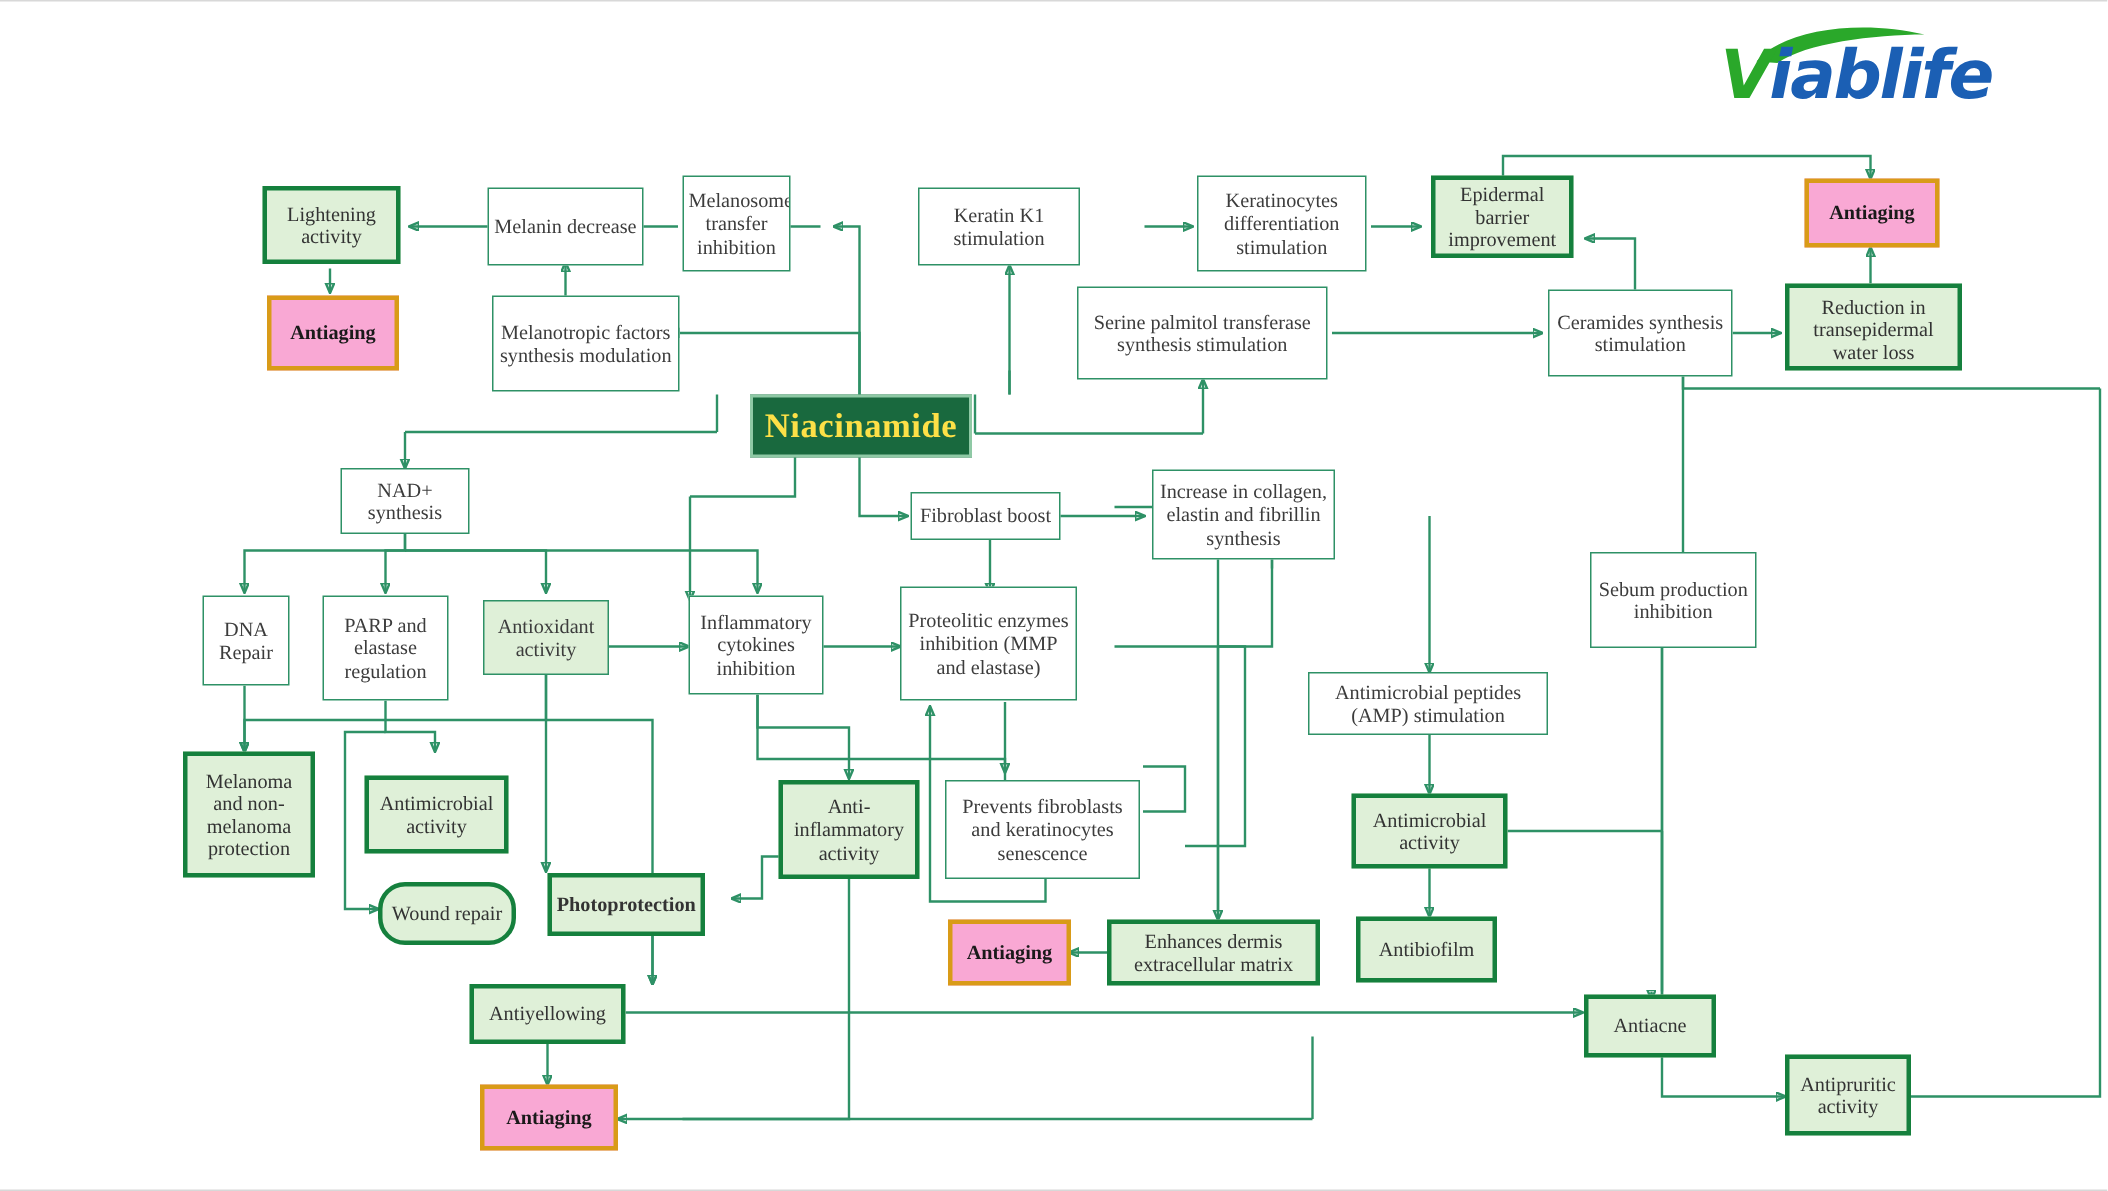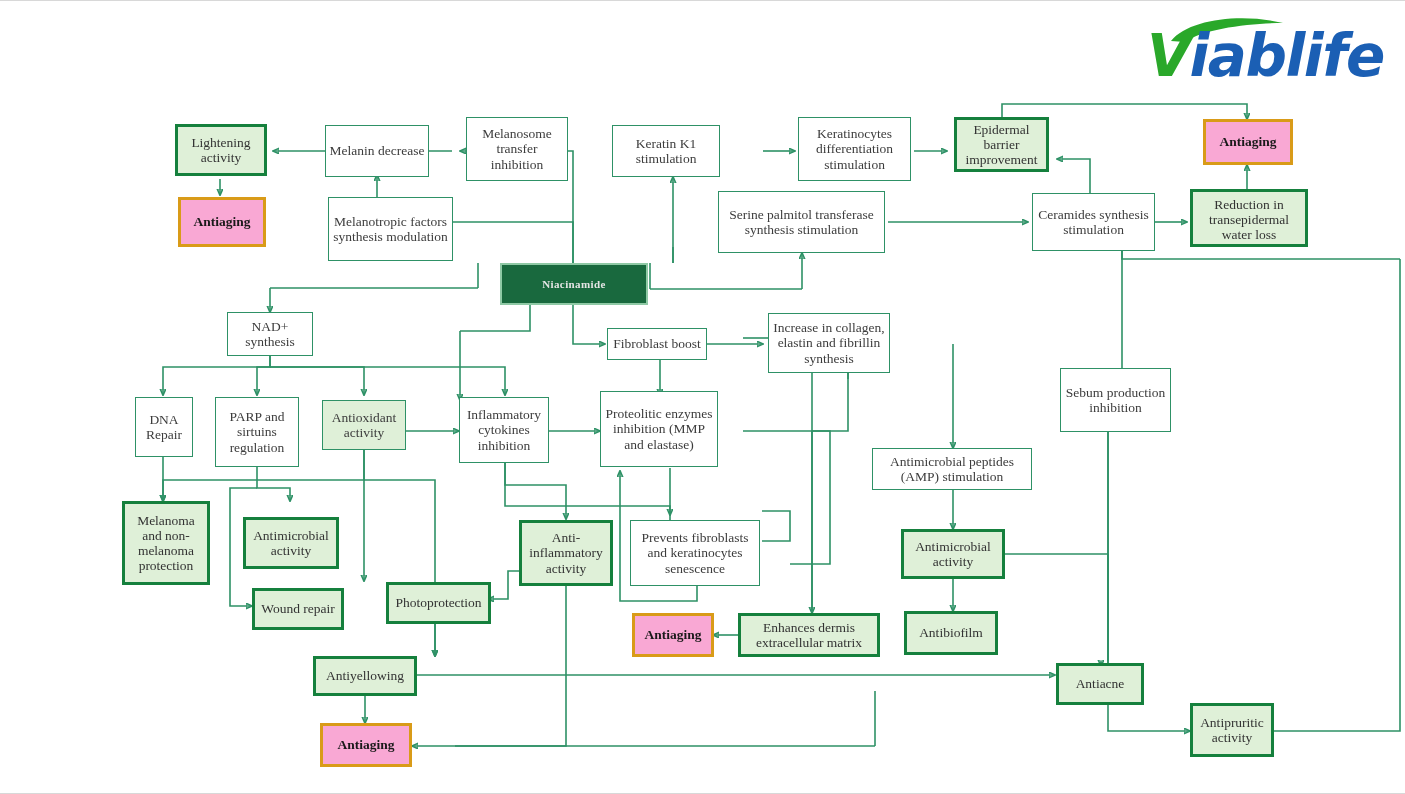--- a/index.html
+++ b/index.html
@@ -31,21 +31,21 @@
     top: 14px;
     width: 200px;
     height: 62px;
     user-select: none;
   }
   #logo .wordmark {
     position: absolute;
     left: 0;
     top: 12px;
     font-family: "DejaVu Sans", sans-serif;
-    font-size: 58px;
+    font-size: 45px;
     font-weight: bold;
     font-style: italic;
     letter-spacing: -1.5px;
     line-height: 1;
   }
   #logo .v-green { color: #2aa82a; }
   #logo .rest-blue { color: #1b5fb4; }
   #logo .leaf {
     position: absolute;
     left: 22px;
@@ -83,23 +83,23 @@
   }
   .node.antiaging {
     background: #f9a8d4;
     border: 3px solid #d99b18;
     color: #1a1a1a;
     font-weight: bold;
   }
   .node.hub {
     background: #19693e;
     border: 2px solid #8fc9a5;
-    color: #e5e5e5;
+    color: #fde047;
     font-weight: bold;
-    font-size: 11px;
+    font-size: 23px;
     letter-spacing: 0.4px;
   }
   .node span { display: block; width: 100%; }
   svg#wires {
     position: absolute;
     left: 0;
     top: 0;
     width: 1405px;
     height: 794px;
     pointer-events: none;
@@ -253,21 +253,21 @@
     </div>
 
     <div class="node antiaging" style="left:178px; top:196px; width:88px; height:50px;">
       <span>Antiaging</span>
     </div>
 
     <div class="node" style="left:325px; top:124px; width:104px; height:52px;">
       <span>Melanin decrease</span>
     </div>
 
-    <div class="node" style="left:466px; top:116px; width:102px; height:64px;">
+    <div class="node" style="left:455px; top:116px; width:72px; height:64px;">
       <span>Melanosome transfer inhibition</span>
     </div>
 
     <div class="node" style="left:328px; top:196px; width:125px; height:64px;">
       <span>Melanotropic factors synthesis modulation</span>
     </div>
 
     <div class="node" style="left:612px; top:124px; width:108px; height:52px;">
       <span>Keratin K1 stimulation</span>
     </div>
@@ -310,21 +310,21 @@
 
     <div class="node" style="left:768px; top:312px; width:122px; height:60px;">
       <span>Increase in collagen, elastin and fibrillin synthesis</span>
     </div>
 
     <div class="node" style="left:135px; top:396px; width:58px; height:60px;">
       <span>DNA Repair</span>
     </div>
 
     <div class="node" style="left:215px; top:396px; width:84px; height:70px;">
-      <span>PARP and sirtuins regulation</span>
+      <span>PARP and elastase regulation</span>
     </div>
 
     <div class="node" style="left:322px; top:399px; width:84px; height:50px; background:#dff0d8;">
       <span>Antioxidant activity</span>
     </div>
 
     <div class="node" style="left:459px; top:396px; width:90px; height:66px;">
       <span>Inflammatory cytokines inhibition</span>
     </div>
 
@@ -353,25 +353,25 @@
     </div>
 
     <div class="node" style="left:630px; top:519px; width:130px; height:66px;">
       <span>Prevents fibroblasts and keratinocytes senescence</span>
     </div>
 
     <div class="node benefit" style="left:901px; top:528px; width:104px; height:50px;">
       <span>Antimicrobial activity</span>
     </div>
 
-    <div class="node benefit" style="left:252px; top:587px; width:92px; height:42px;">
+    <div class="node benefit" style="left:252px; top:587px; width:92px; height:42px;border-radius:18px;">
       <span>Wound repair</span>
     </div>
 
-    <div class="node benefit" style="left:386px; top:581px; width:105px; height:42px;">
+    <div class="node benefit" style="left:365px; top:581px; width:105px; height:42px;font-weight:bold;">
       <span>Photoprotection</span>
     </div>
 
     <div class="node antiaging" style="left:632px; top:612px; width:82px; height:44px;">
       <span>Antiaging</span>
     </div>
 
     <div class="node benefit" style="left:738px; top:612px; width:142px; height:44px;">
       <span>Enhances dermis extracellular matrix</span>
     </div>

